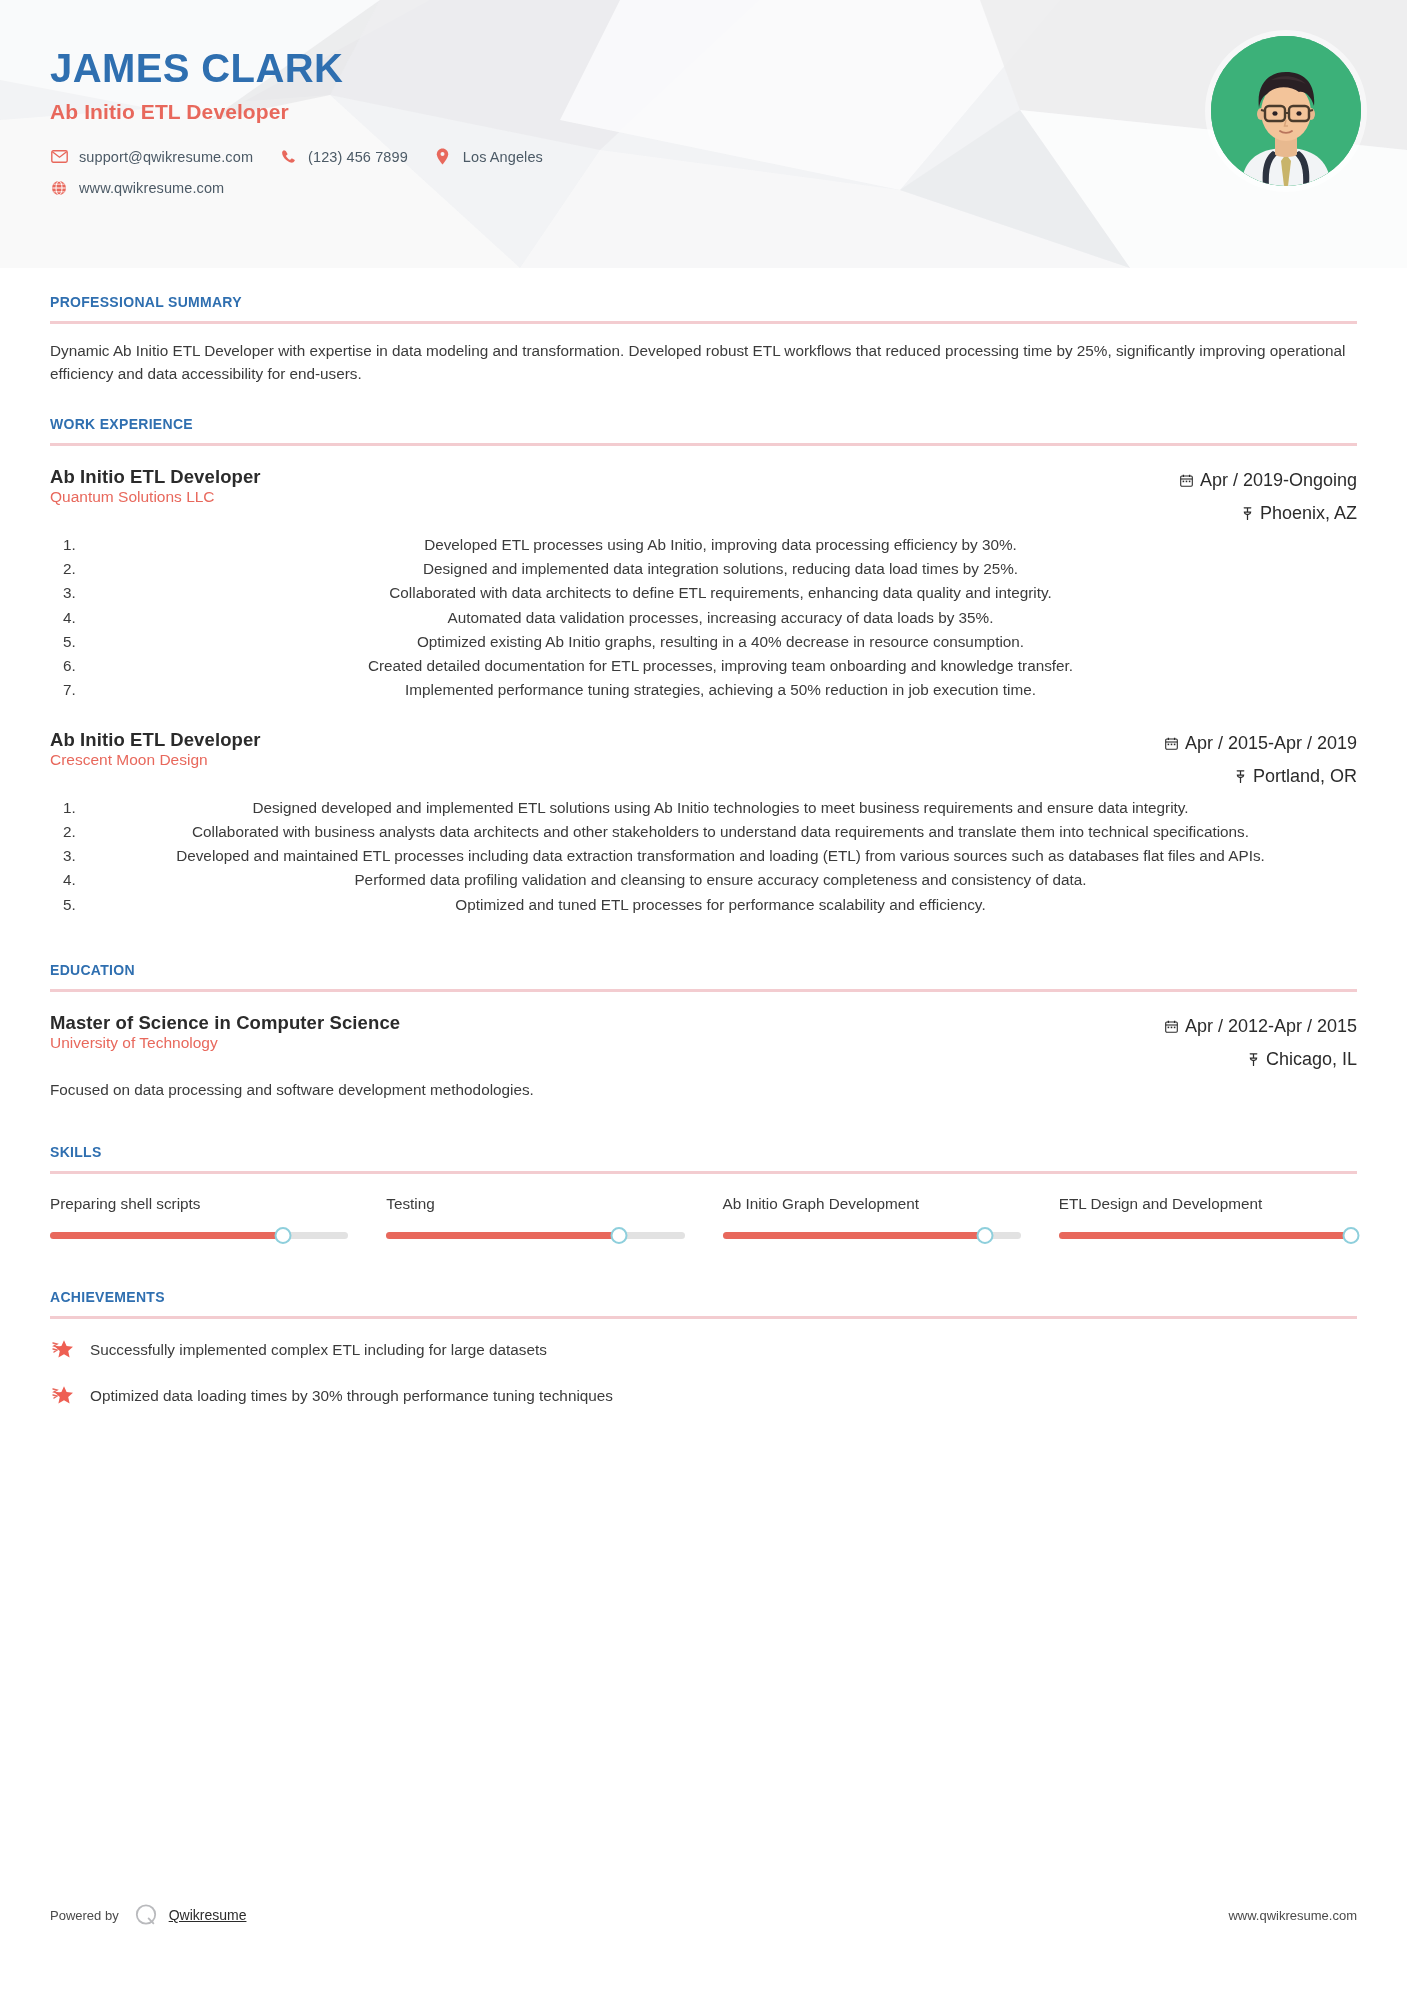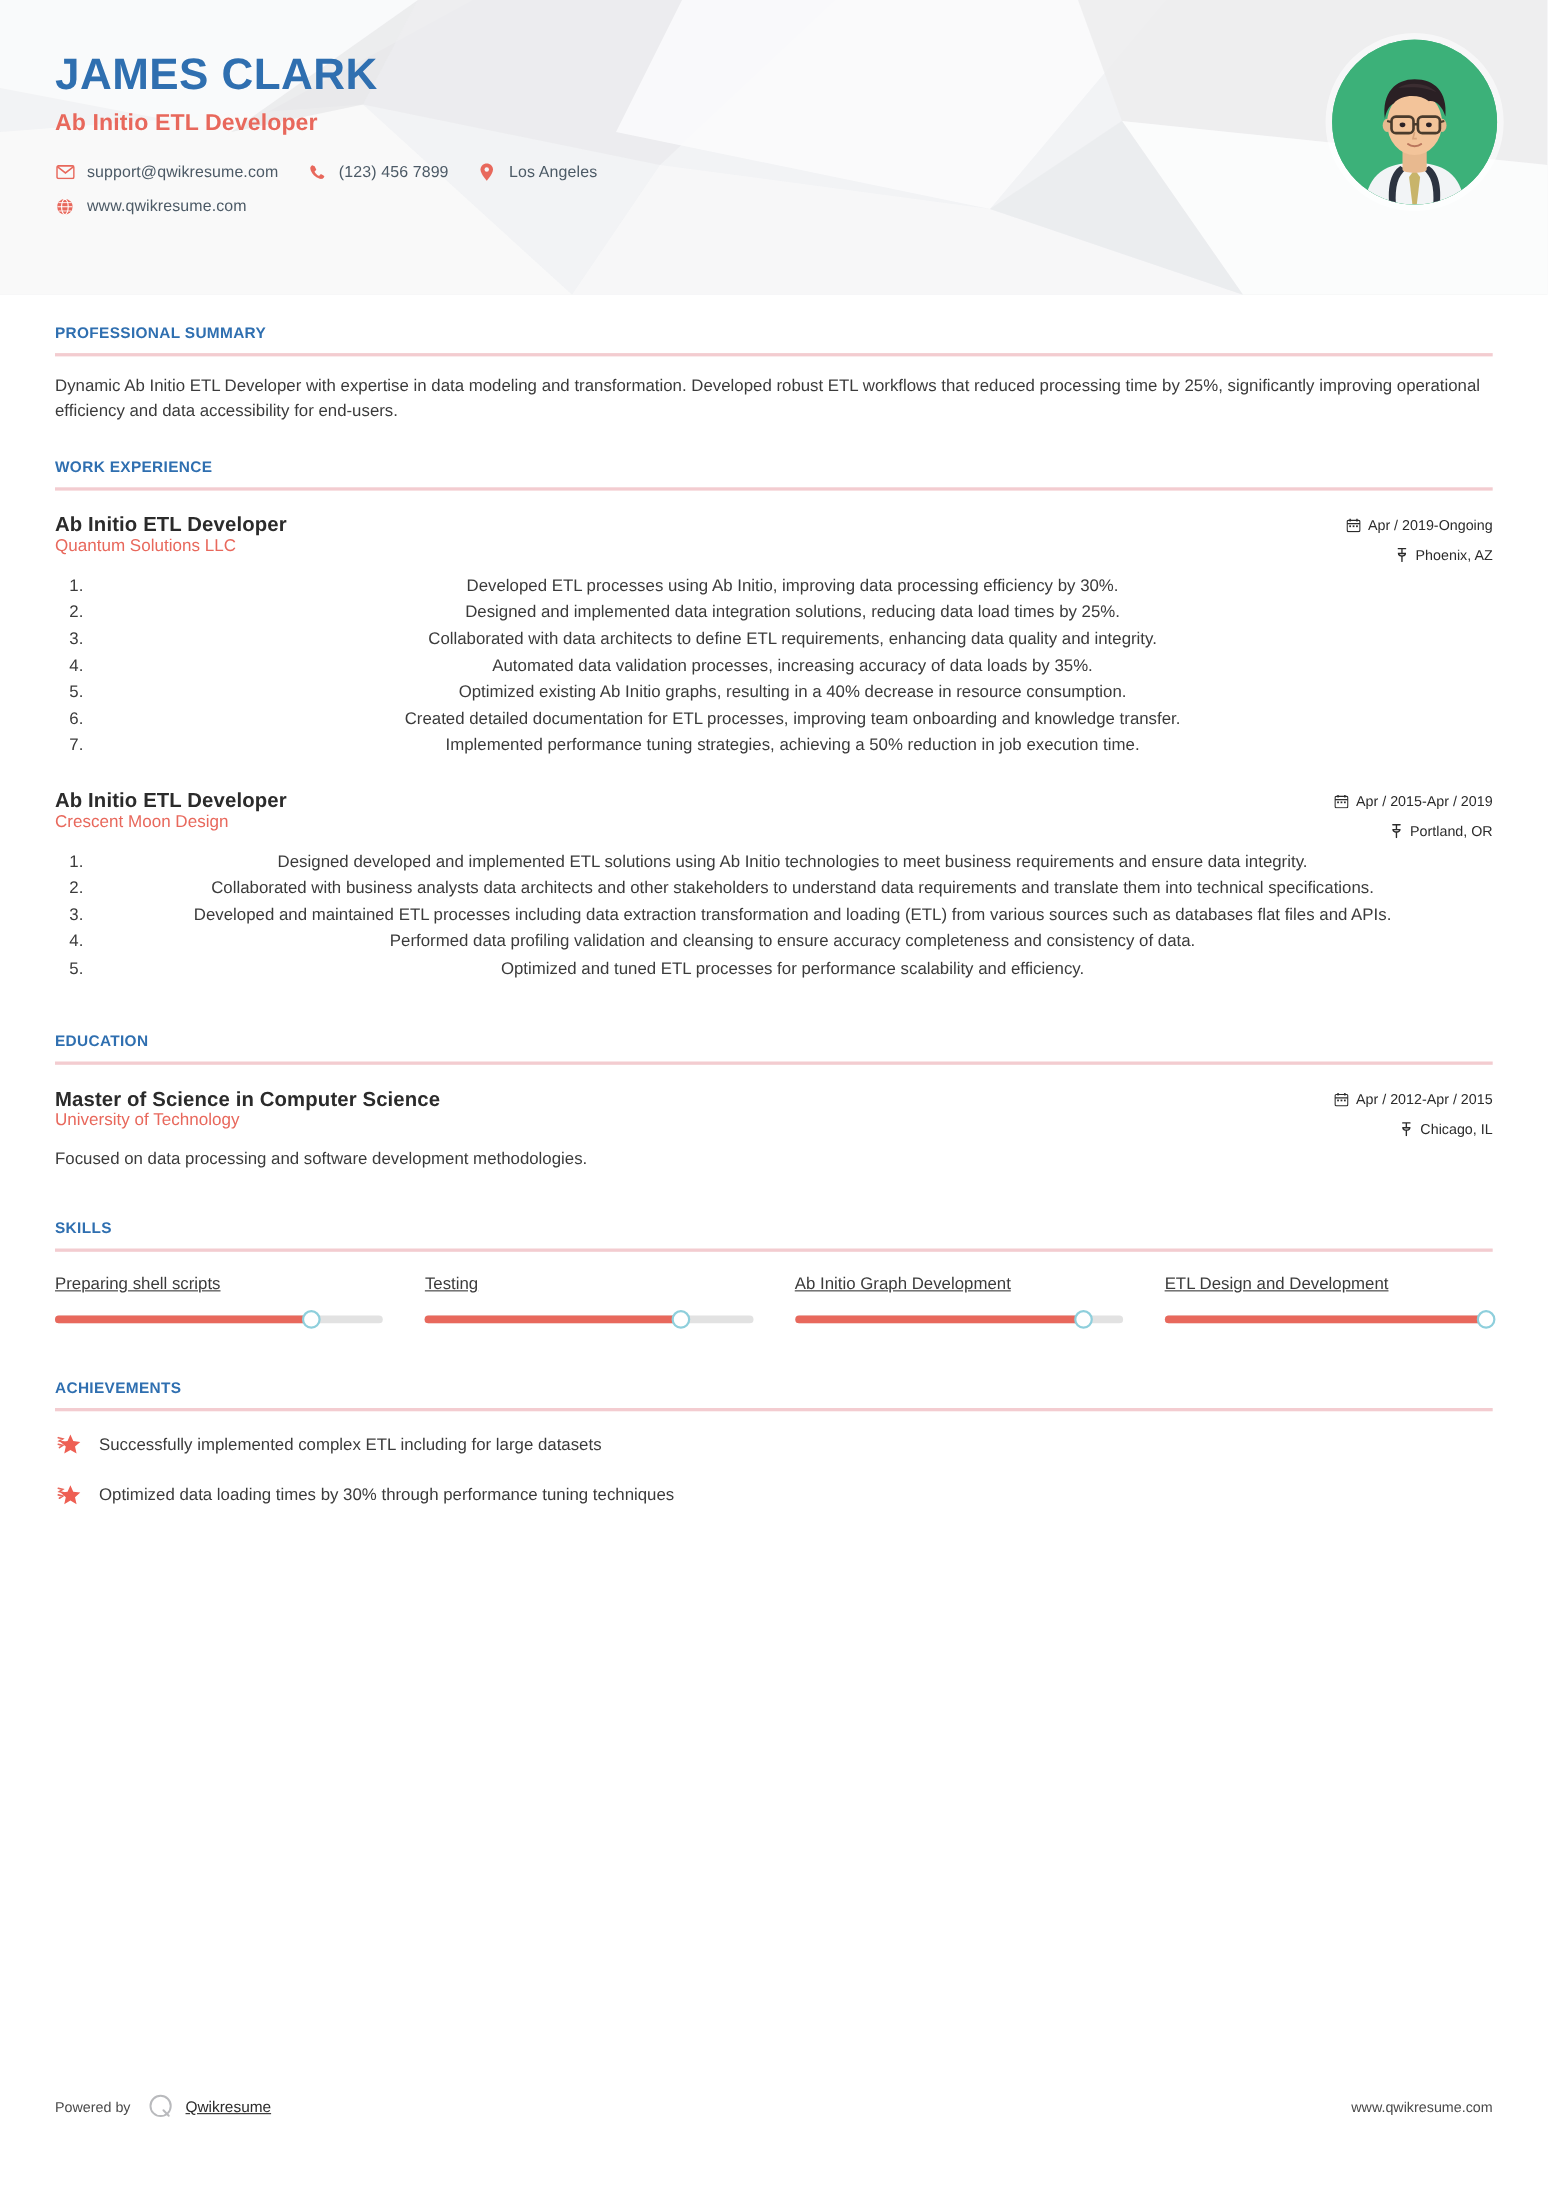--- a/index.html
+++ b/index.html
@@ -71,21 +71,21 @@
     letter-spacing: .3px;
   }
   .sec-rule { height: 3px; background: #f3ccd0; margin-top: 11px; }
 
   .entry { margin-top: 20px; }
   .entry-head { display: flex; justify-content: space-between; align-items: flex-start; }
   .entry-left { flex: 1; }
   .entry-title { font-size: 18.5px; font-weight: bold; color: #2b2b2b; letter-spacing: .1px; }
   .entry-org { font-size: 15.5px; color: #e8685c; margin-top: 0; }
   .entry-right { text-align: right; padding-top: 4px; min-width: 220px; }
-  .meta-line { font-size: 13px; color: #2b2b2b; display: flex; align-items: center; justify-content: flex-end; }
+  .meta-line { font-size: 18px; color: #2b2b2b; display: flex; align-items: center; justify-content: flex-end; }
   .meta-line + .meta-line { margin-top: 12px; }
   .meta-line .m-ico { margin-right: 7px; display:inline-flex; }
 
   ol.bullets { margin: 9px 0 0 30px; text-align: center; }
   ol.bullets li {
     font-size: 15.3px;
     line-height: 1.52;
     color: #3b3b3b;
     padding-left: 4px;
     margin-bottom: 1px;
@@ -93,21 +93,21 @@
   .entry-desc { font-size: 15.3px; color: #3b3b3b; margin-top: 9px; line-height: 1.5; }
 
   
   .skills-grid {
     display: grid;
     grid-template-columns: repeat(4, 1fr);
     column-gap: 38px;
     margin-top: 19px;
   }
   .skill { display: flex; flex-direction: column; }
-  .skill-name { font-size: 15.3px; color: #3b3b3b; line-height: 1.38; min-height: 22px; text-decoration: underline; }
+  .skill-name { font-size: 15.3px; color: #3b3b3b; line-height: 1.38; min-height: 22px; }
   .skill-bar-wrap { margin-top: 12px; position: relative; height: 18px; display:flex; align-items:center; }
   .skill-track { position: absolute; left: 0; right: 0; height: 7px; background: #e2e2e2; border-radius: 4px; }
   .skill-fill { position: absolute; left: 0; height: 7px; background: #e8685c; border-radius: 4px; }
   .skill-knob {
     position: absolute; width: 17px; height: 17px; border-radius: 50%;
     background: #fff; border: 2px solid #8ecfdc; transform: translateX(-50%);
   }
 
   
   .ach-list { margin-top: 18px; }

